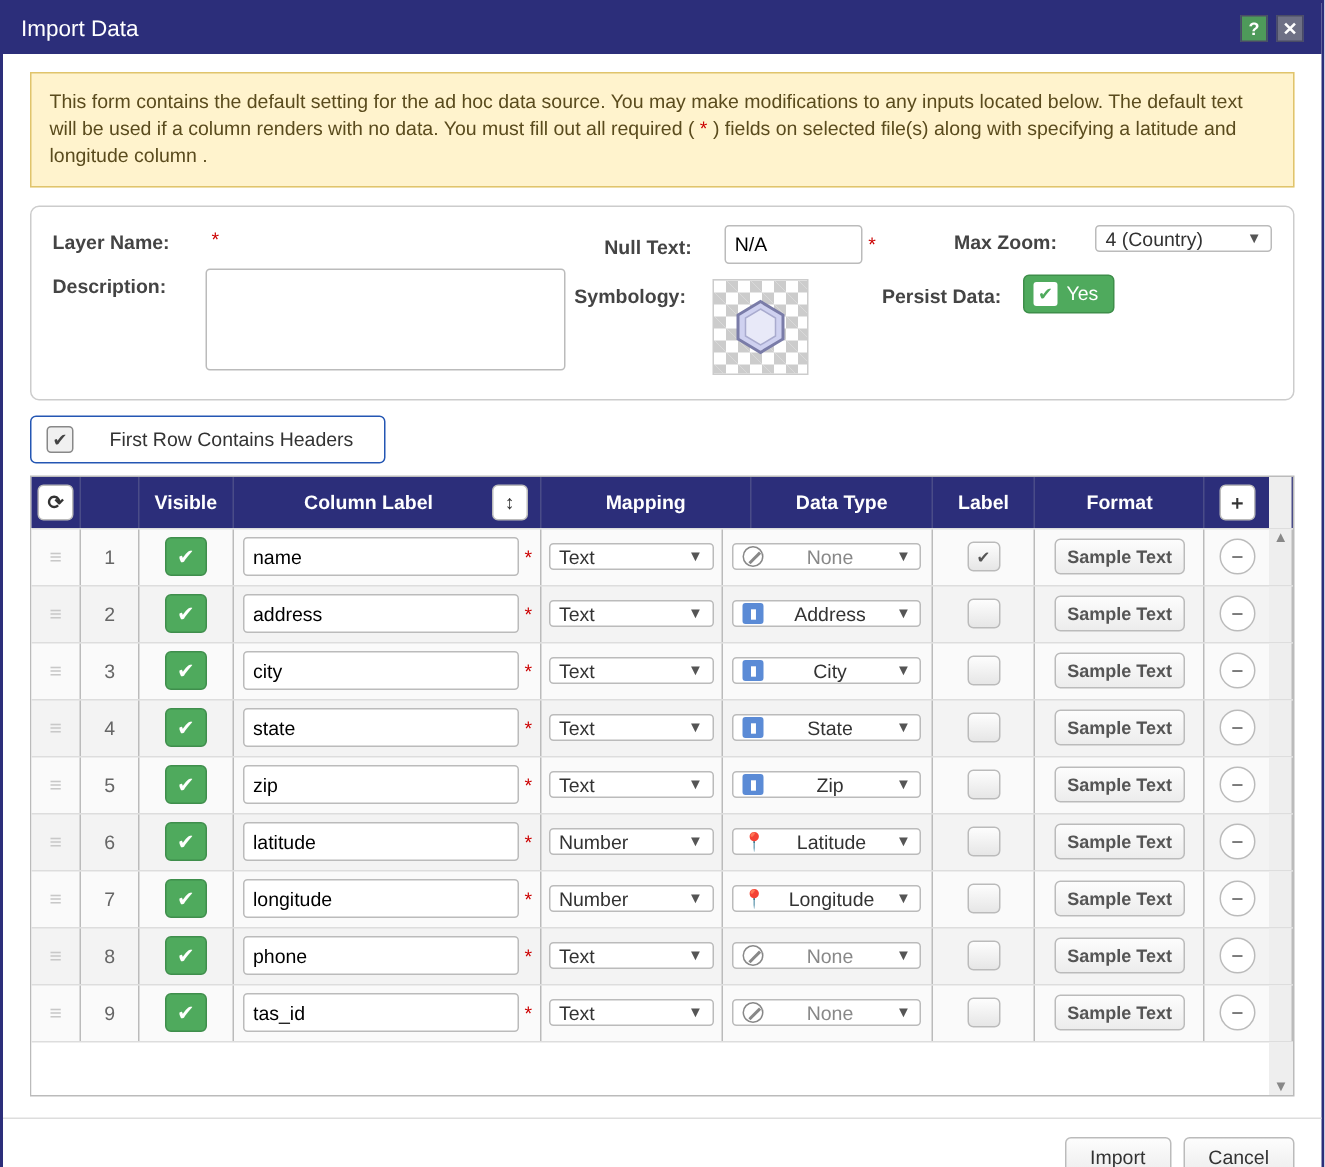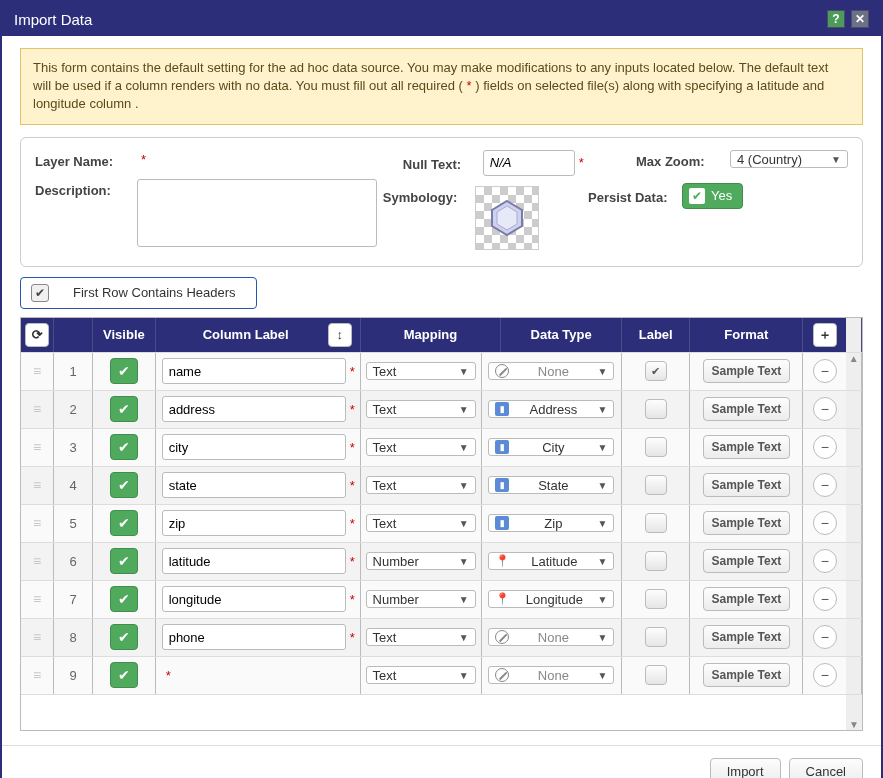--- a/index.html
+++ b/index.html
@@ -278,21 +278,21 @@
           </div>
           <div style="display:flex;align-items:flex-start;">
             <div class="label" style="width:102px;">Description:</div>
             <textarea style="width: 240px; height: 68px; resize: none;"></textarea>
           </div>
         </div>
 
         <div class="col2">
           <div style="display:flex;align-items:center;margin-bottom:10px;">
             <div class="label" style="width:80px;margin-left:20px;">Null Text:</div>
-            <input type="text" style="width: 92px; height: 26px; font-style: italic;" value="N/A">
+            <input type="text" style="width: 92px; height: 26px;" value="N/A">
             <span class="req">*</span>
           </div>
           <div style="display:flex;align-items:flex-start;">
             <div class="label" style="width:92px;">Symbology:</div>
             <div class="symbology-preview">
               <svg width="40" height="40" viewBox="0 0 40 40">
                 <polygon points="20,3 35,12 35,28 20,37 5,28 5,12" fill="#cfd1f0" stroke="#7a7ca8" stroke-width="2"></polygon>
                 <polygon points="20,8 30,14 30,26 20,32 10,26 10,14" fill="#e8e9f8" stroke="#a9abce" stroke-width="1"></polygon>
               </svg>
             </div>
@@ -642,20 +642,21 @@
           </div>
           <div class="grid-row">
             <div class="c c-refresh">
               <span class="drag-handle">≡</span>
             </div>
             <div class="c c-idx idx-cell">9</div>
             <div class="c c-vis">
               <div class="green-chk">✔</div>
             </div>
             <div class="c c-label" style="justify-content:flex-start;padding-left:6px;">
+              <input class="row-input" type="text" value="tas_id" style="">
               <span class="req">*</span>
             </div>
             <div class="c c-type">
               <div class="select row-select">
                 <span>Text</span>
                 <span class="caret">▼</span>
               </div>
             </div>
             <div class="c c-map">
               <div class="select map-select">

